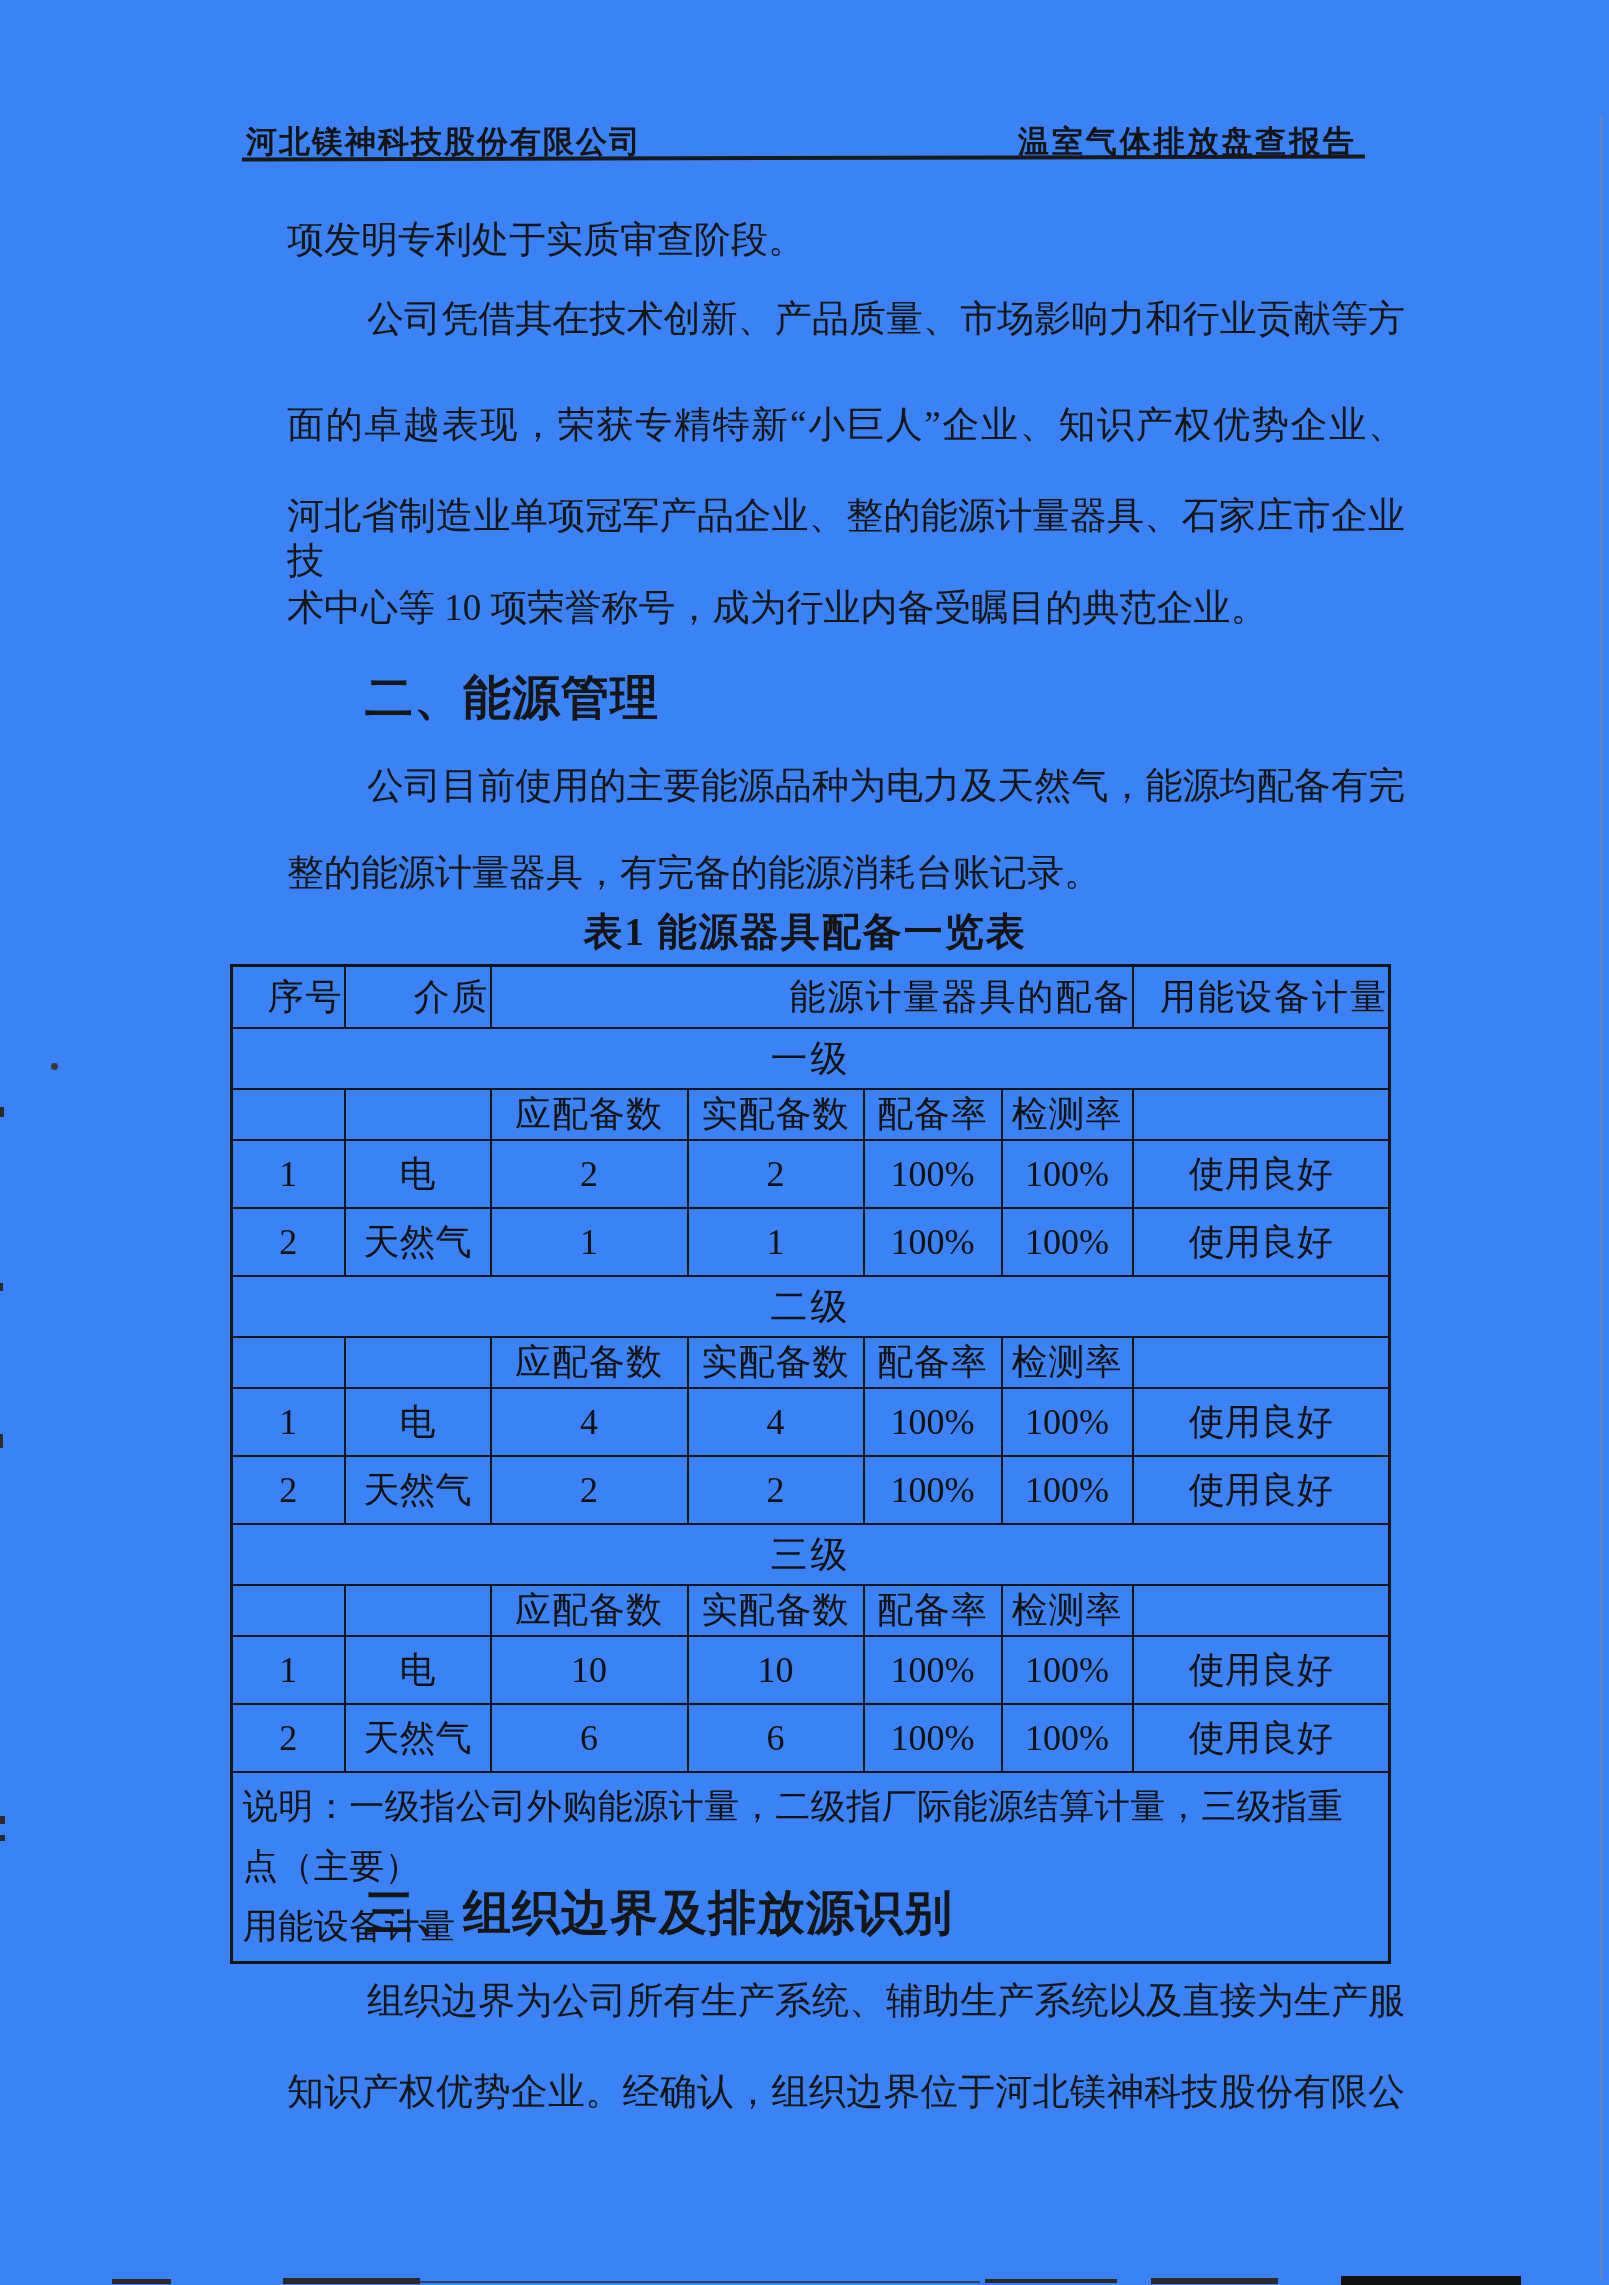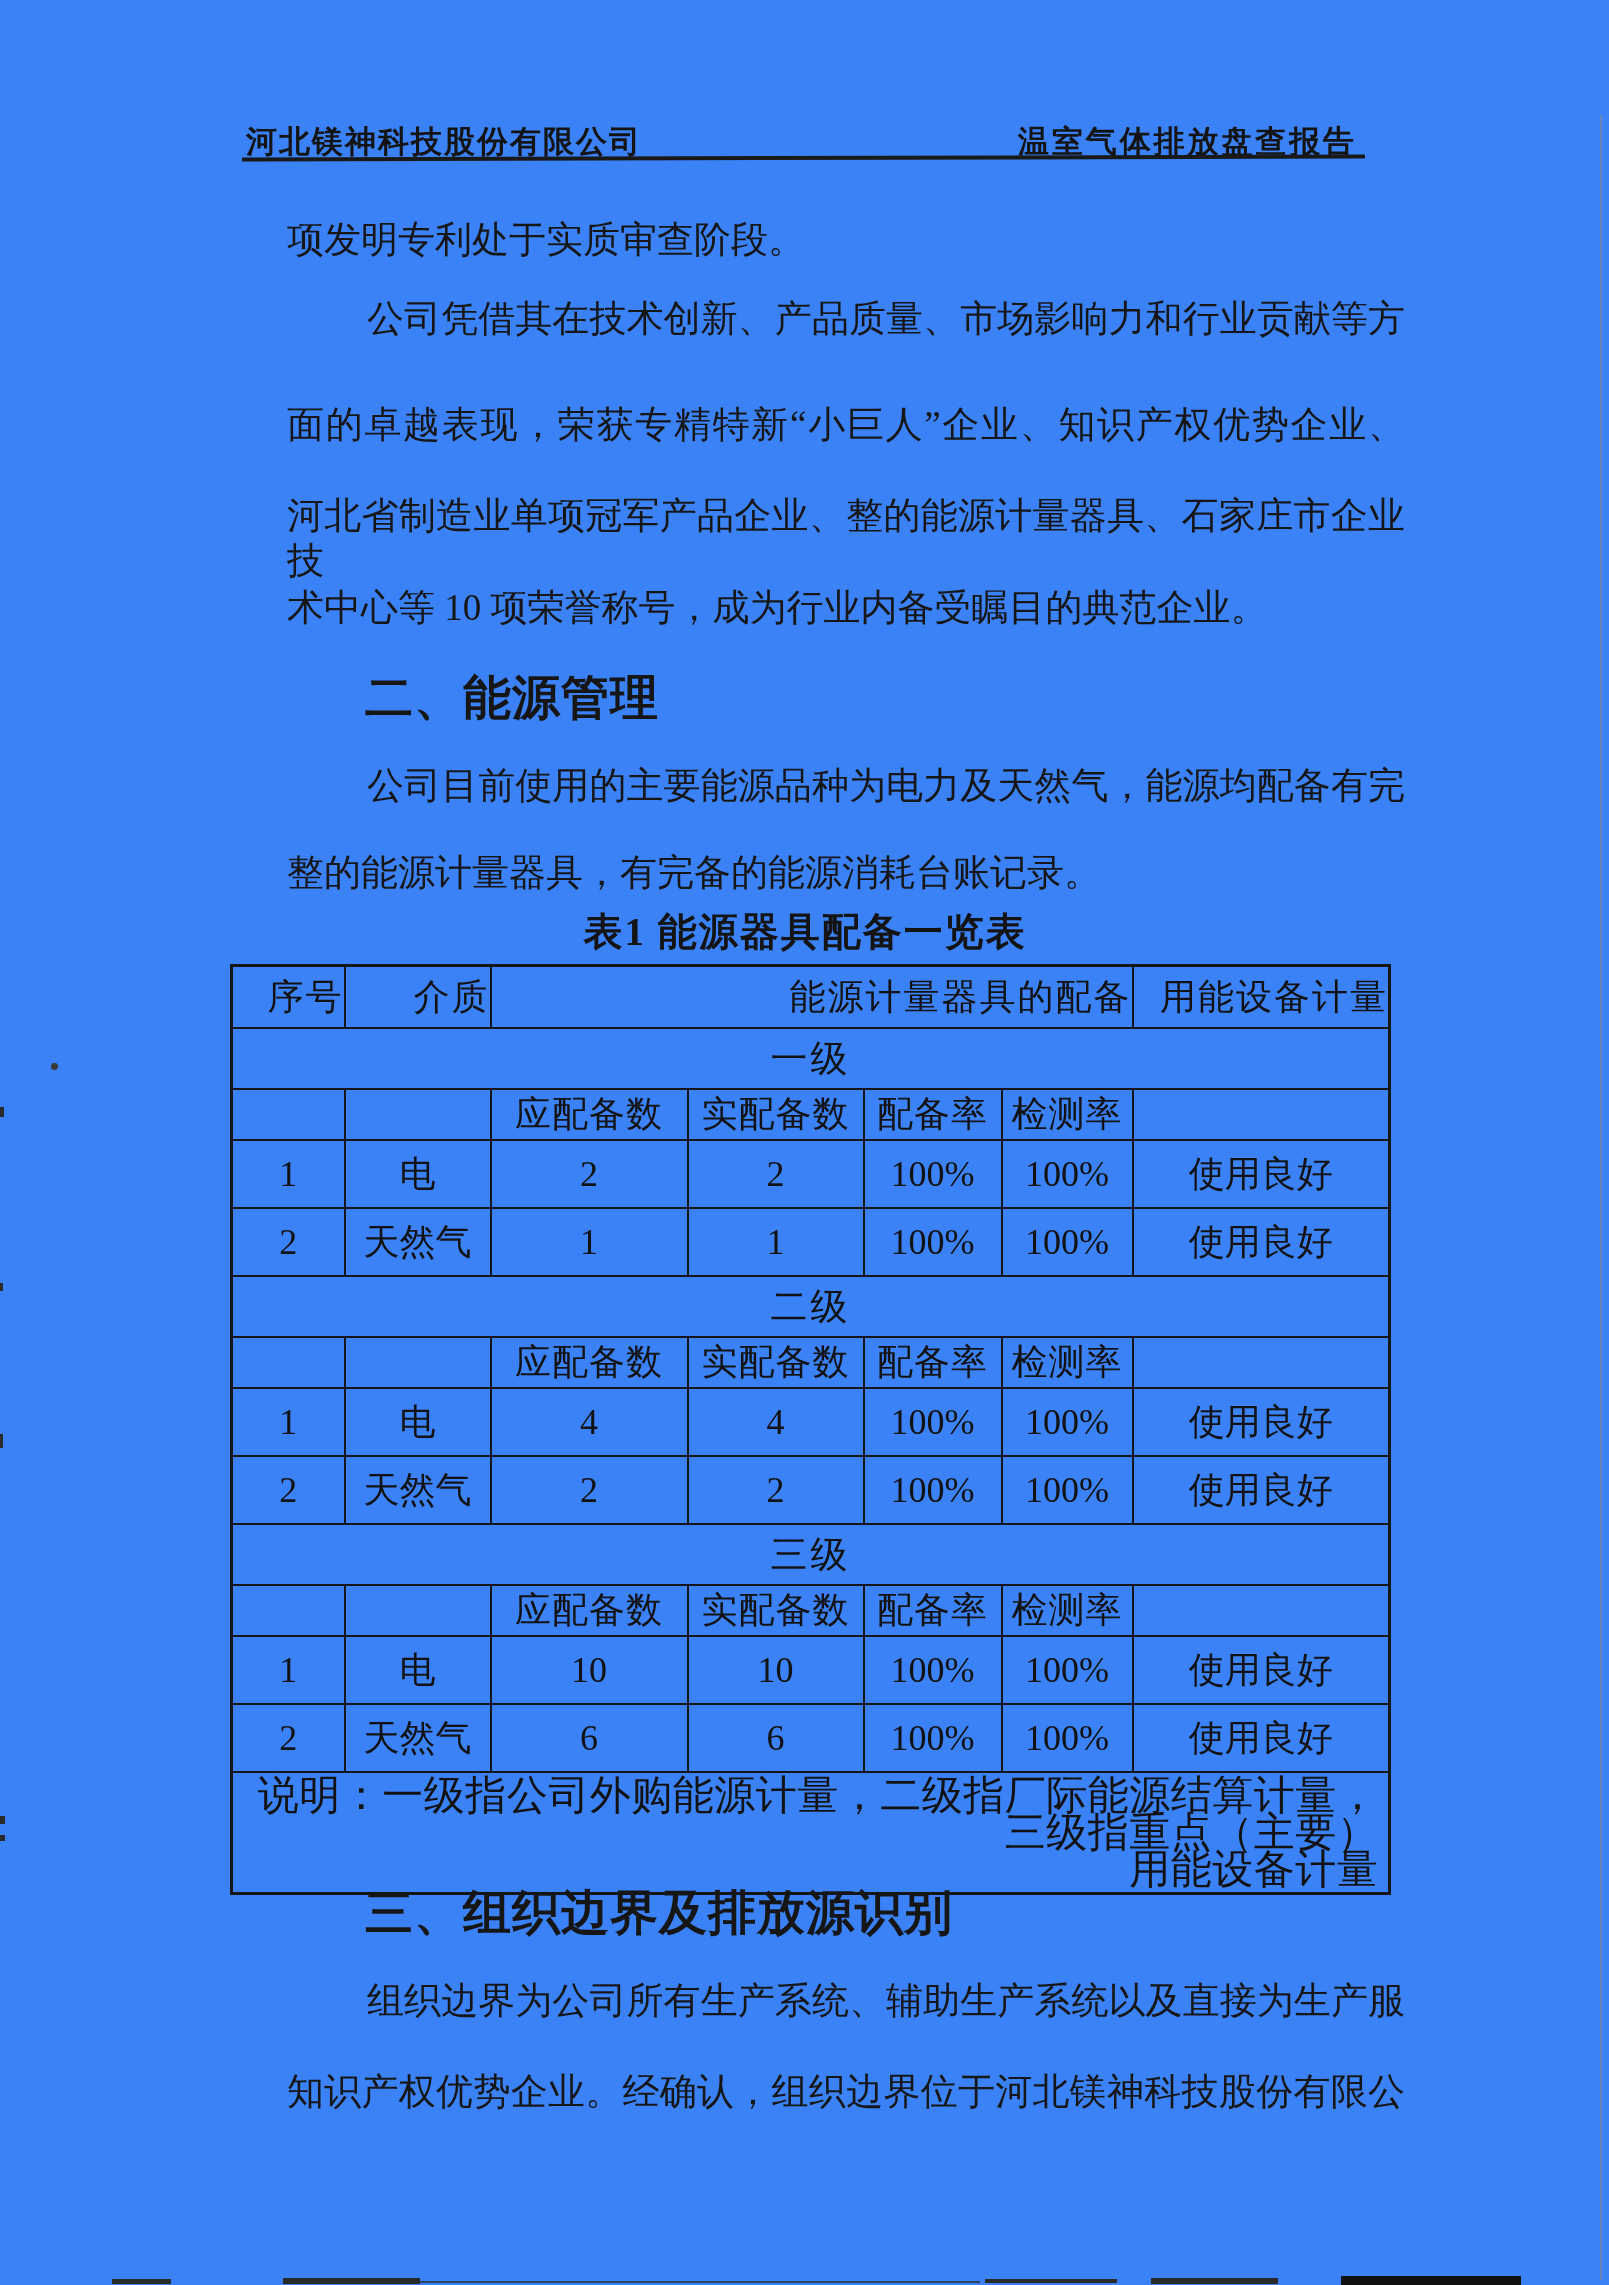--- a/index.html
+++ b/index.html
@@ -29,21 +29,21 @@
     position:absolute;left:230px;top:964px;width:1159px;
     border-collapse:collapse;table-layout:fixed;
     font-size:36px;color:#121212;
   }
   .etable td{border:2.9px solid #161616;text-align:center;vertical-align:middle;padding:0;overflow:hidden;}
   .etable{border:3.9px solid #161616;}
   .r-head td{height:60px;letter-spacing:2px;text-align:right;}
   .r-band td{height:59px;font-size:37px;letter-spacing:2.9px;}
   .r-sub td{height:49px;letter-spacing:1px;}
   .r-data td{height:66px;}
-  .r-note td{height:101px;font-size:41px;line-height:37px;text-align:right;padding:3.9px 9.8px;letter-spacing:0.5px;}
+  .r-note td{height:101px;font-size:35px;line-height:60px;text-align:left;padding:3.9px 9.8px;letter-spacing:0.5px;}
   
   .art{position:absolute;background:#2a2a2a;}
   .edge-right{position:absolute;left:1600px;top:115px;width:2px;height:2165px;background:#8a8a8a;opacity:.55;}
   .dot{position:absolute;left:51px;top:1063px;width:6.8px;height:6.8px;border-radius:50%;background:#3a3a3a;}
 </style>
 </head>
 <body>
 
 <div class="page">
 

